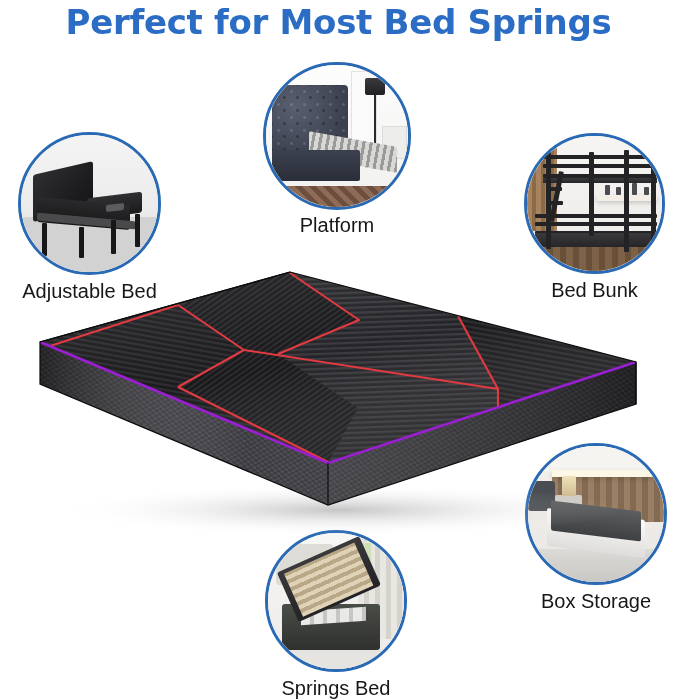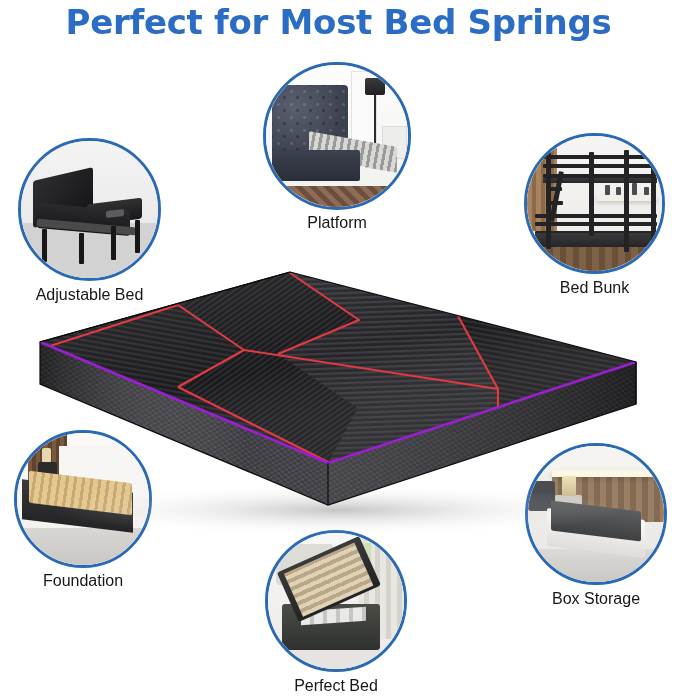--- a/index.html
+++ b/index.html
@@ -43,21 +43,21 @@
     border: 3px solid #2a6ab5;
     overflow: hidden;
     background: #f2f2f0;
     box-sizing: border-box;
   }
   .callout-label {
     position: absolute;
     left: 50%;
     transform: translateX(-50%);
     white-space: nowrap;
-    font-size: 16px;
+    font-size: 20px;
     color: #171717;
     font-family: "Liberation Sans", sans-serif;
   }
 
   
   .scene {
     position: absolute;
     inset: 0;
   }
   .sc-layer { position: absolute; }
@@ -194,21 +194,21 @@
   }
   #mattress svg { display: block; width: 100%; height: 100%; }
 </style>
 </head>
 <body>
 
 <div id="infographic">
 
   <div class="headline">Perfect for Most Bed Springs</div>
 
-  <div class="callout" style="left:18px; top:138px;">
+  <div class="callout" style="left:18px; top:132px;">
     <div class="callout-circle" style="width:143px; height:143px;">
       <div class="scene">
         <div class="sc-layer ab-bg"></div>
         <div class="sc-layer ab-floor"></div>
         <div class="sc-layer ab-head"></div>
         <div class="sc-layer ab-foot"></div>
         <div class="sc-layer ab-seat"></div>
         <div class="sc-layer ab-remote"></div>
         <div class="sc-layer ab-rail"></div>
         <div class="sc-layer ab-leg ab-leg1"></div>
@@ -267,52 +267,37 @@
         <div class="sc-layer bb-post" style="left:92%; top:12%; height:70%;"></div>
 
         <div class="sc-layer bb-post" style="left:20%; top:26%; height:38%; transform:rotate(11deg);"></div>
         <div class="sc-layer bb-rail-h" style="left:16%; top:38%; width:10%;"></div>
         <div class="sc-layer bb-rail-h" style="left:17%; top:48%; width:10%;"></div>
       </div>
     </div>
     <div class="callout-label" style="top:146px;">Bed Bunk</div>
   </div>
 
-  <div class="callout" style="left:14px; top:430px;">
-    <div class="callout-circle" style="width:138px; height:138px;">
-      <div class="scene">
-        <div class="sc-layer fd-wall"></div>
-        <div class="sc-layer fd-wood"></div>
-        <div class="sc-layer fd-white"></div>
-        <div class="sc-layer fd-lamp"></div>
-        <div class="sc-layer fd-nstand"></div>
-        <div class="sc-layer fd-floor"></div>
-        <div class="sc-layer fd-frame"></div>
-        <div class="sc-layer fd-slats"></div>
-      </div>
-    </div>
-    <div class="callout-label" style="top:142px;">Foundation</div>
-  </div>
 
   <div class="callout" style="left:265px; top:530px;">
     <div class="callout-circle" style="width:142px; height:142px;">
       <div class="scene">
         <div class="sc-layer sb-wall"></div>
         <div class="sc-layer sb-curtain"></div>
         <div class="sc-layer sb-win"></div>
         <div class="sc-layer sb-hboard"></div>
         <div class="sc-layer sb-rug"></div>
         <div class="sc-layer sb-box"></div>
         <div class="sc-layer sb-items"></div>
         <div class="sc-layer sb-lift">
             <div class="sb-liftslats"></div>
           </div>
       </div>
     </div>
-    <div class="callout-label" style="top:147px;">Perfect Bed</div>
+    <div class="callout-label" style="top:147px;">Springs Bed</div>
   </div>
 
   <div class="callout" style="left:525px; top:443px;">
     <div class="callout-circle" style="width:142px; height:142px;">
       <div class="scene">
         <div class="sc-layer bs-wall"></div>
         <div class="sc-layer bs-woodw"></div>
         <div class="sc-layer bs-topwall"></div>
         <div class="sc-layer bs-ledge"></div>
         <div class="sc-layer bs-sofa"></div>

